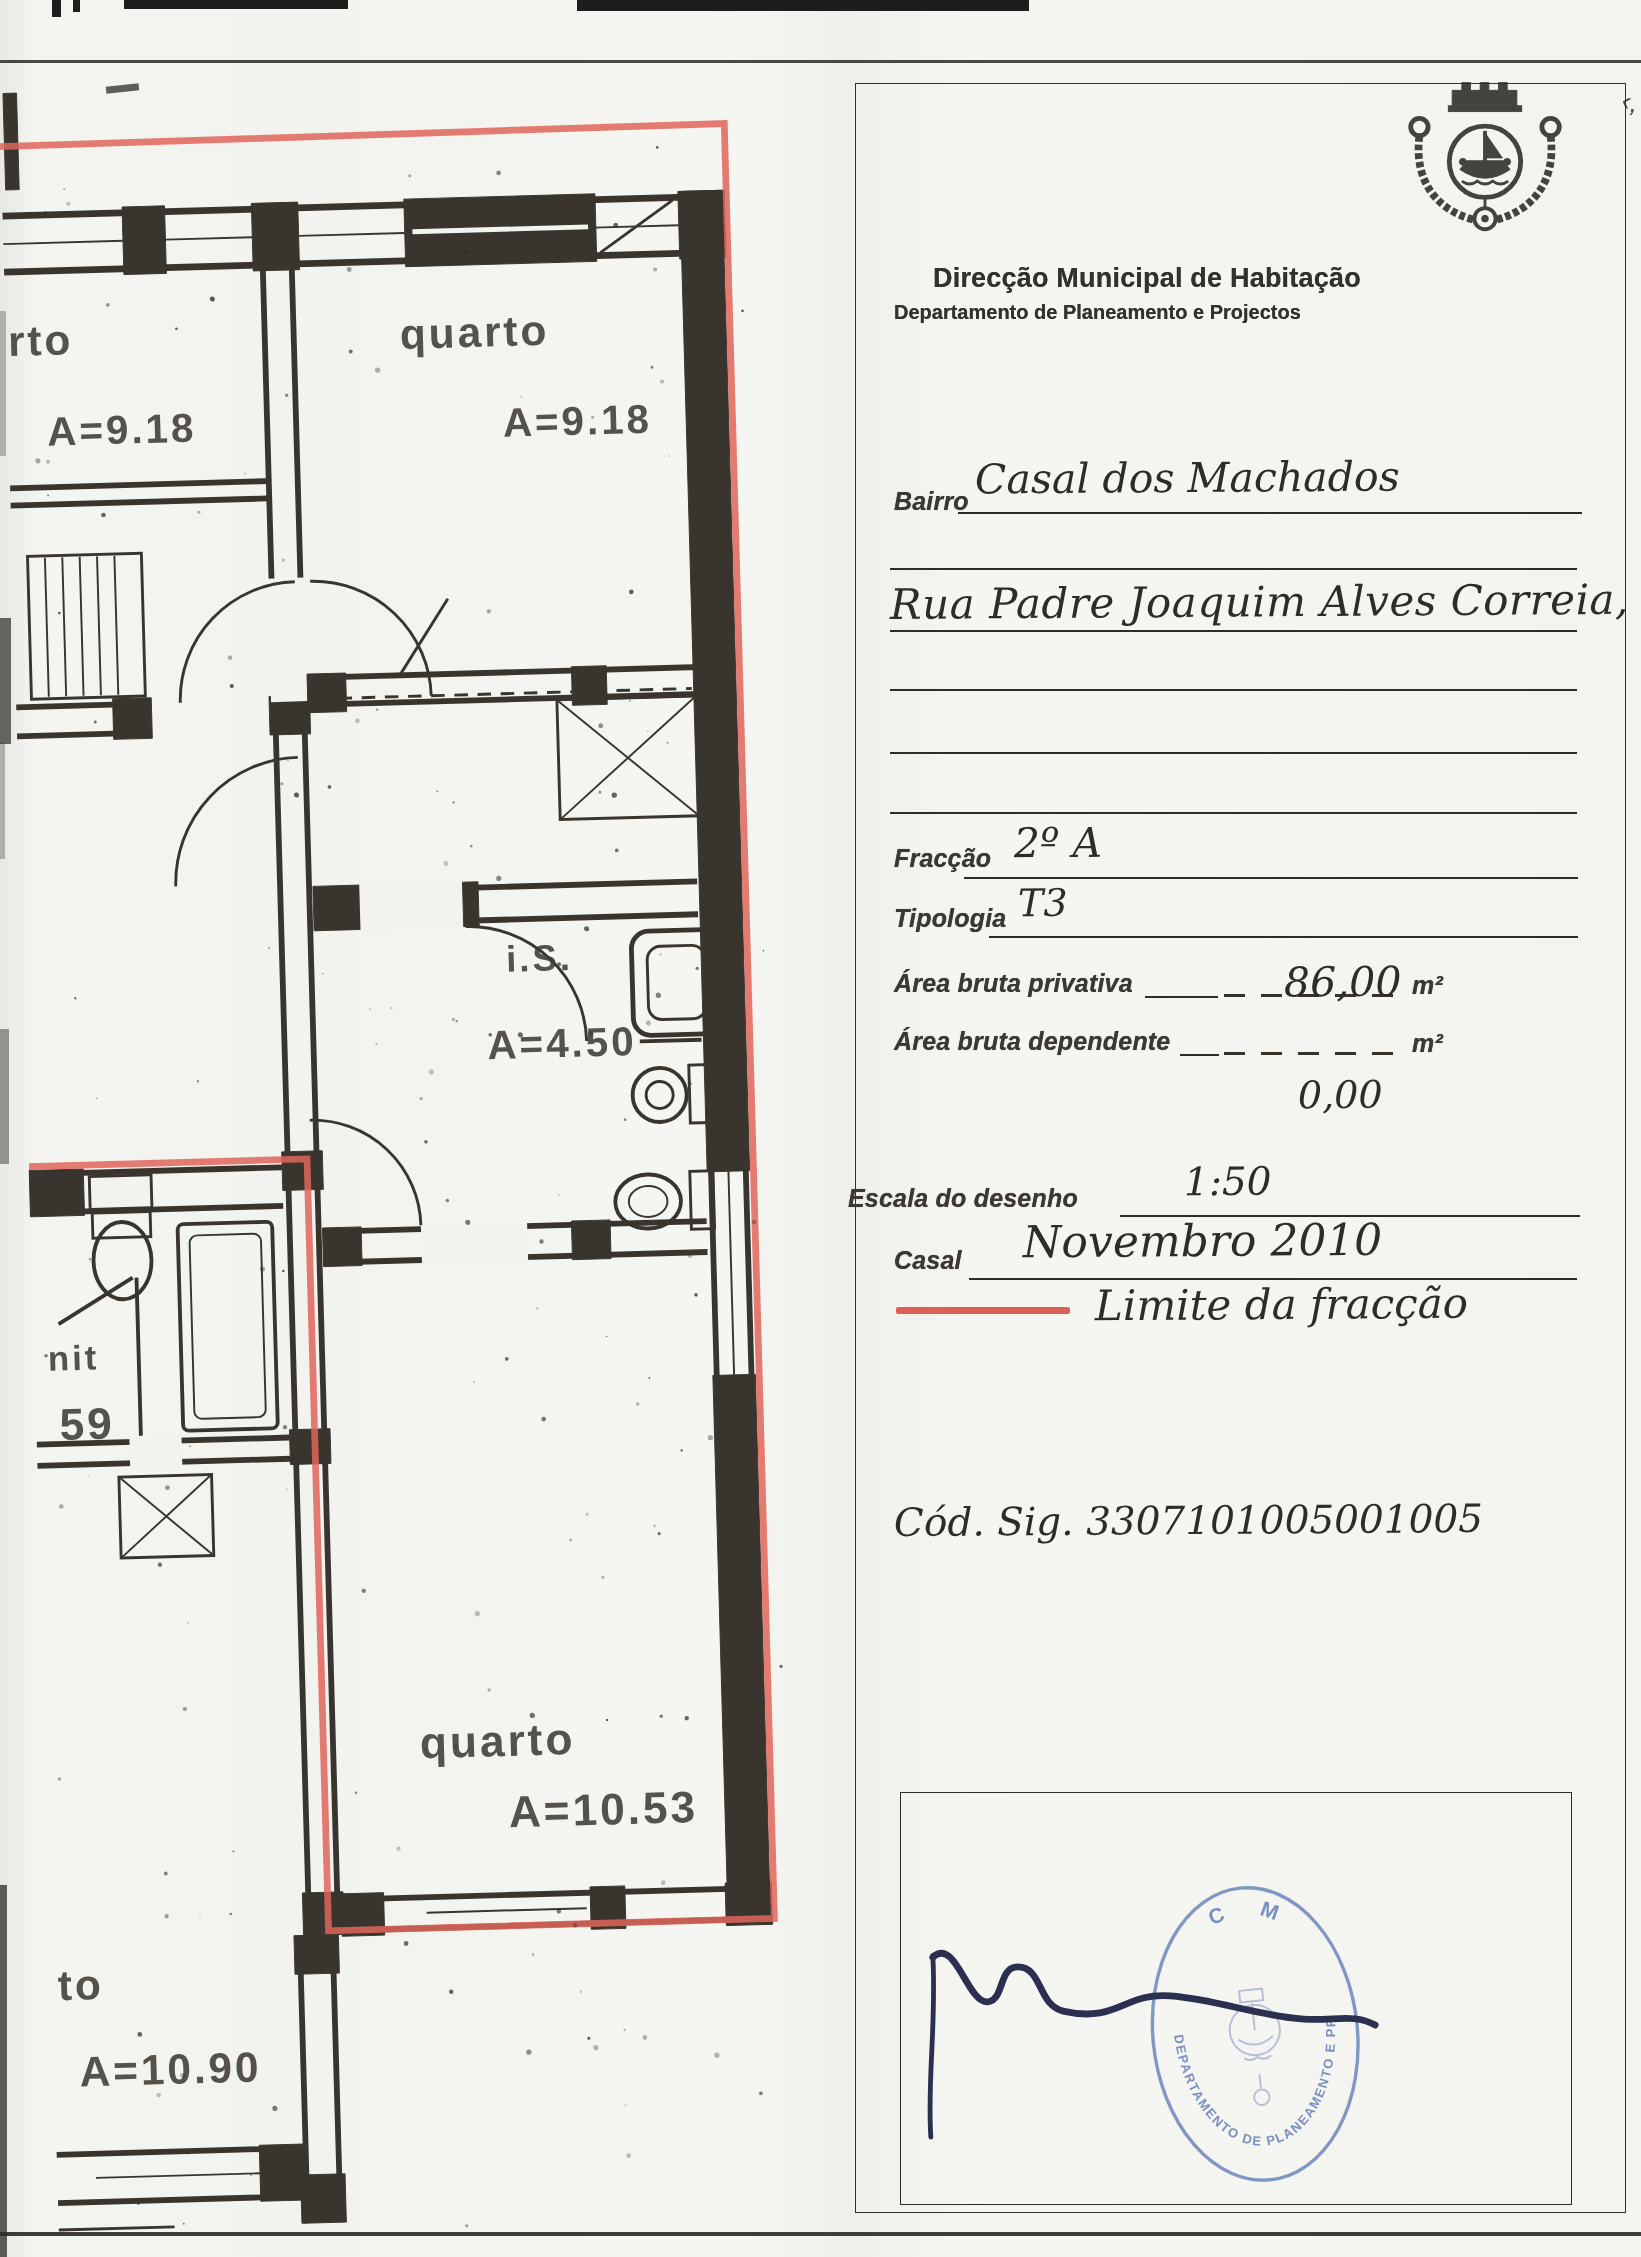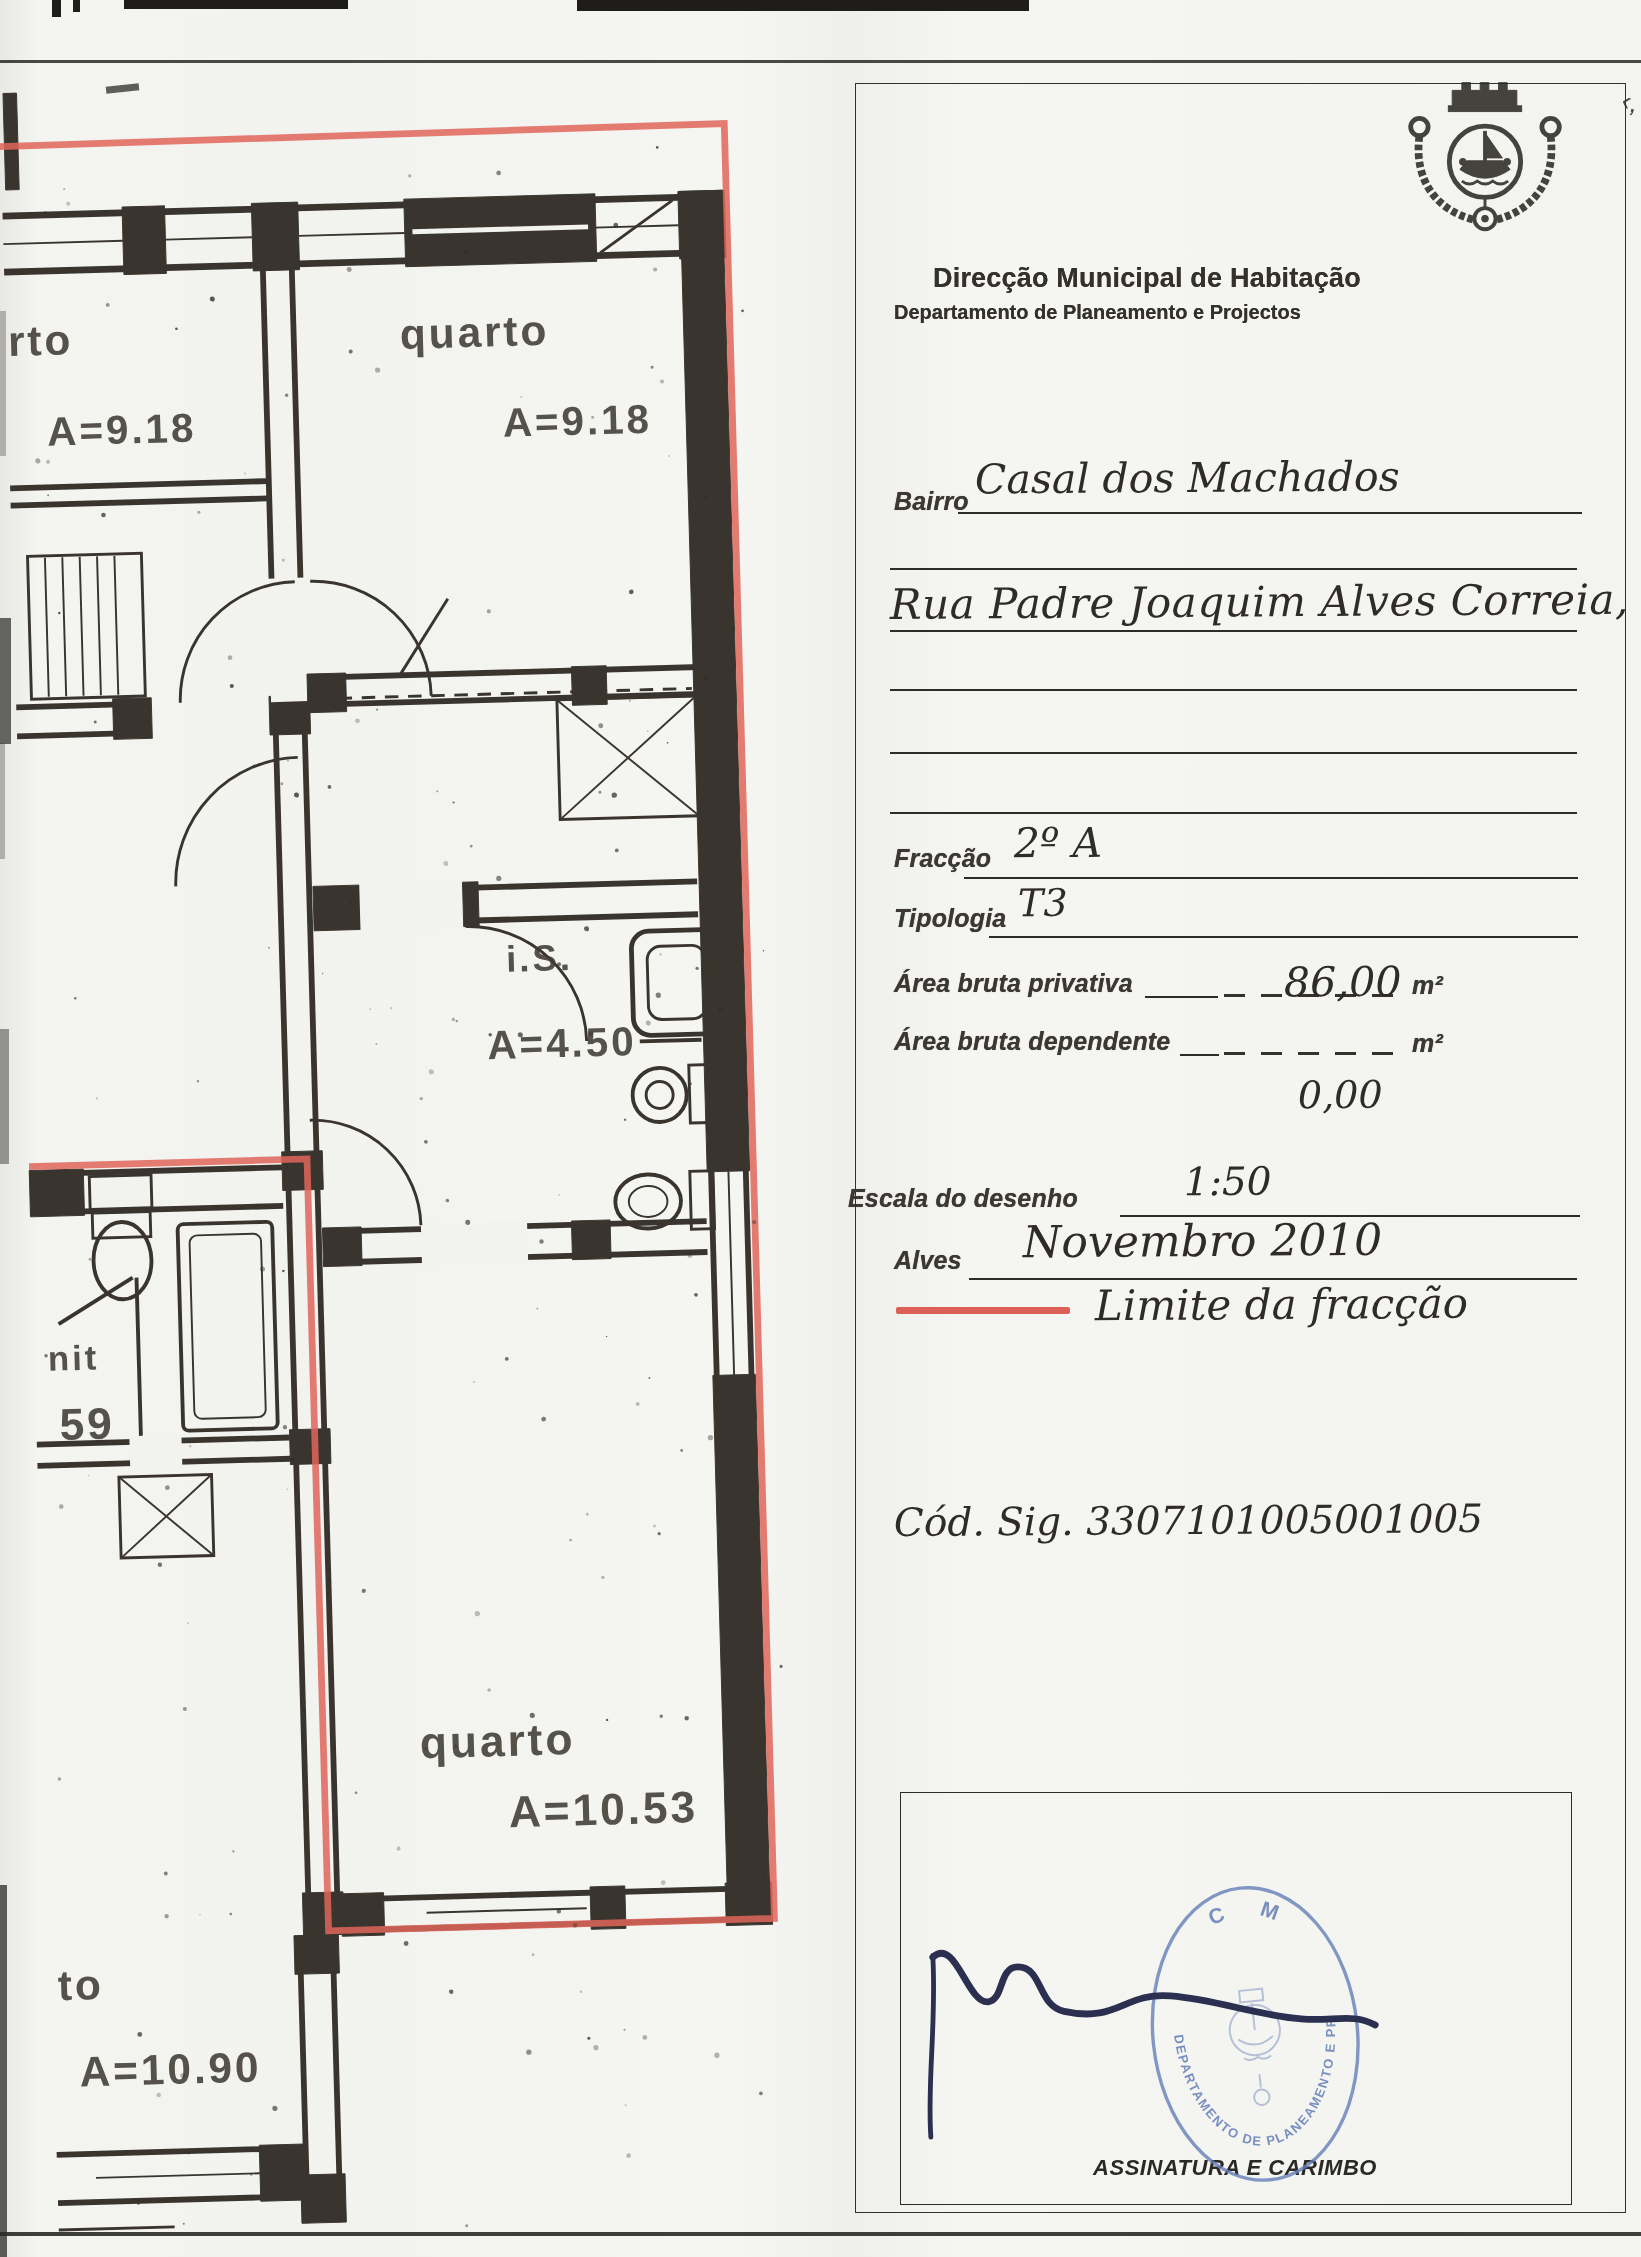--- a/index.html
+++ b/index.html
@@ -411,31 +411,30 @@
 
   <div class="lbl" style="left:894px;top:1027px;">Área bruta dependente</div>
   <div class="uline" style="left:1180px;top:1054px;width:39px;"></div>
   <div class="dashline" style="left:1224px;top:1052px;width:180px;"></div>
   <div class="hand" style="left:1298px;top:1073px;font-size:38px;">0,00</div>
   <div class="lbl" style="left:1412px;top:1029px;">m²</div>
 
   <div class="lbl" style="left:848px;top:1184px;">Escala do desenho</div>
   <div class="hand" style="left:1184px;top:1159px;font-size:39px;">1:50</div>
   <div class="uline" style="left:1120px;top:1215px;width:460px;"></div>
-  <div class="lbl" style="left:894px;top:1246px;">Alves</div>
+  <div class="lbl" style="left:894px;top:1246px;">Casal</div>
   <div class="hand" style="left:1023px;top:1215px;font-size:44px;">Novembro 2010</div>
   <div class="uline" style="left:969px;top:1278px;width:608px;"></div>
 
   <div class="abs" style="left:896px;top:1307px;width:174px;height:6.8px;background:#dd6056;border-radius:1.9px;"></div>
   <div class="hand" style="left:1095px;top:1280px;font-size:42px;">Limite da fracção</div>
 
   <div class="hand" style="left:894px;top:1498px;font-size:39px;">Cód. Sig. 3307101005001005</div>
 
   <div class="sigbox"></div>
-  <div class="boxlabel">ASSINATURA E CARIMBO</div>
 
   <svg style="left:1110px;top:1868px;transform:rotate(-6deg);" width="290" height="328" viewBox="0 0 300 340">
     <g stroke="#647fb8" fill="none" opacity=".8">
       <ellipse cx="150" cy="172" rx="106" ry="152" stroke-width="3.5"></ellipse>
       <g opacity=".55" stroke-width="2">
         <circle cx="150" cy="168" r="26"></circle>
         <rect x="138" y="126" width="24" height="12"></rect>
         <path d="M 132 176 Q 150 190 168 176"></path>
         <path d="M 136 196 q 7 5 14 0 q 7 5 14 0"></path>
         <line x1="150" y1="140" x2="150" y2="168"></line>

